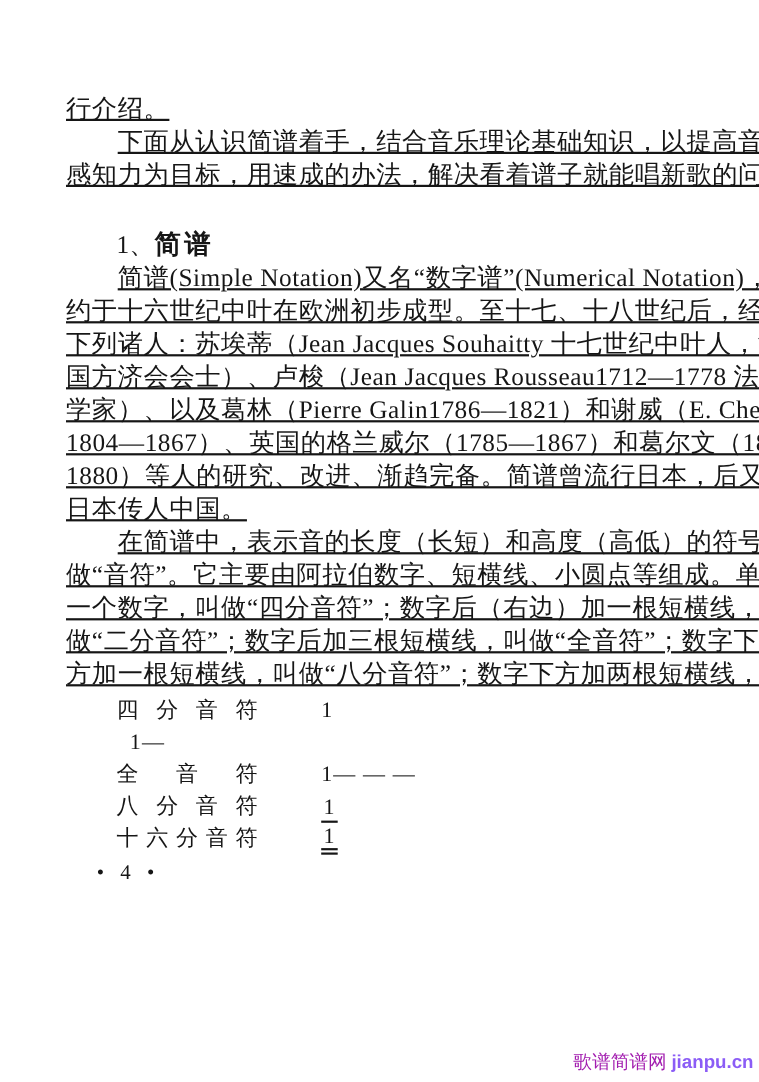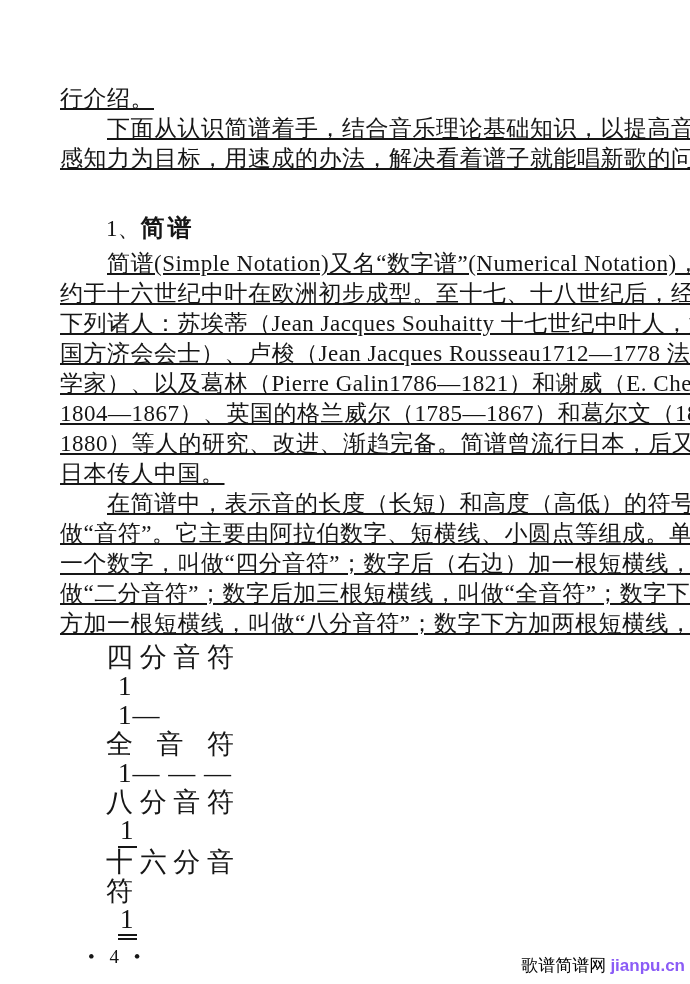--- a/index.html
+++ b/index.html
@@ -20,45 +20,44 @@
     font-size:23px;
     line-height:30px;
     white-space:nowrap;
     letter-spacing:0.5px;
     text-decoration:underline;
   }
   .indent{ text-indent:47px; }
   .section-heading{
     margin:0;
     font-size:23px;
-    line-height:40px;
+    line-height:30px;
     font-weight:normal;
     text-indent:46px;
     white-space:nowrap;
   }
   .mt-h1{ margin-top:34px; }
   .mt-h2{ margin-top:20px; }
   .mt-h3{ margin-top:22px; }
   .heading-title{
     font-family:"Liberation Sans","DejaVu Sans",sans-serif;
     font-weight:700;
     font-size:24px;
     letter-spacing:3px;
   }
   .bold-term{
     font-family:"Liberation Sans","DejaVu Sans",sans-serif;
     font-weight:700;
   }
   .note-table{ margin-top:4px; }
   .note-row{
     display:flex;
-    font-size:27px;
+    font-size:20px;
     line-height:29px;
-    align-items:flex-start;
-    flex-direction:column;
+    align-items:flex-end;
   }
   .note-label{
     width:128px;
     margin-left:46px;
     text-align:justify;
     text-align-last:justify;
     letter-spacing:0;
   }
   .note-value{
     margin-left:58px;
@@ -82,21 +81,21 @@
     font-size:19px;
     letter-spacing:5px;
   }
   .watermark{
     position:absolute;
     right:5px;
     bottom:7px;
     font-size:17px;
     white-space:nowrap;
   }
-  .wm-name{ color:#000000;margin-left:28px; }
+  .wm-name{ color:#a21caf;margin-left:28px; }
   .wm-url{
     color:#8b5cf6;
     font-family:"Liberation Sans","DejaVu Sans",sans-serif;
     font-weight:bold;
   }
 </style>
 </head>
 <body>
 
 <div class="content">

